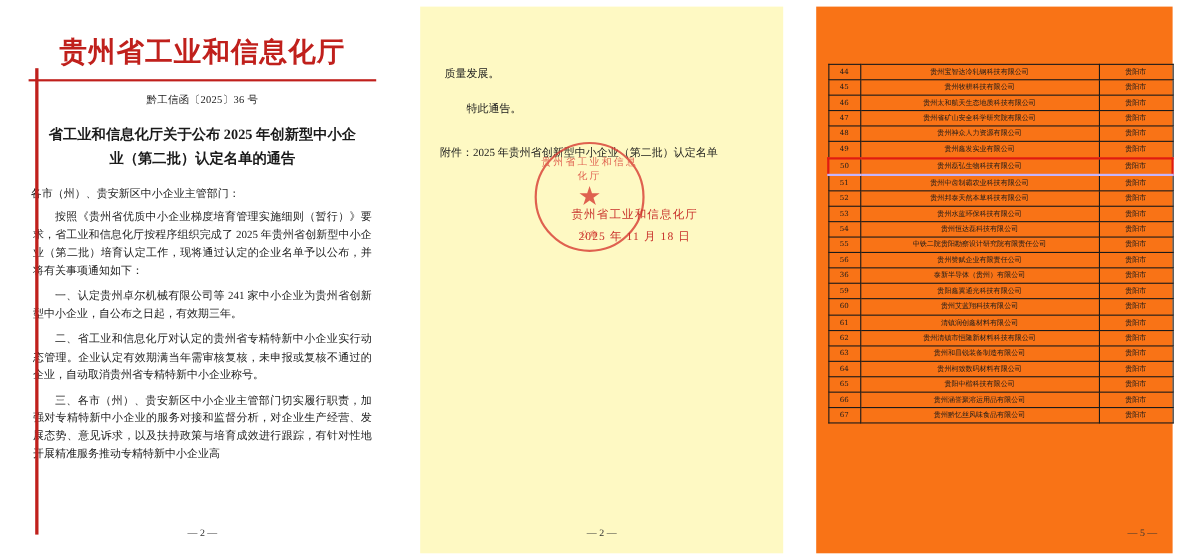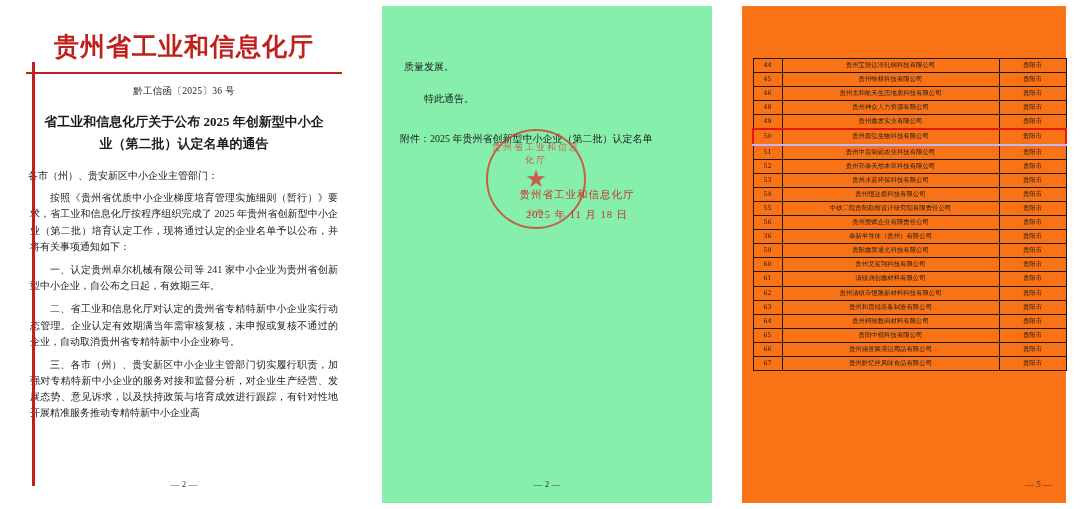--- a/index.html
+++ b/index.html
@@ -44,21 +44,21 @@
   }
   .left-bar{
     position:absolute;left:18px;top:56px;width:3px;height:424px;background:#c0201c;
   }
   .page-num-left{
     position:absolute;left:0;right:0;bottom:14px;text-align:center;font-size:9px;color:#333;
   }
 
   
   .doc-mid{
-    position:absolute;left:382px;top:6px;width:330px;height:497px;background:#86efac;
+    position:absolute;left:382px;top:6px;width:330px;height:497px;background:#fef9c3;
   }
   .mid-line{font-size:10px;margin-left:22px;}
   .mid-line.indent{text-indent:20px;}
   .mid-attach{font-size:10px;margin:26px 0 0 18px;}
   .seal{
     position:absolute;left:104px;top:123px;width:96px;height:96px;
     border:2.3px solid #d7372f;border-radius:50%;
     opacity:.78;
   }
   .seal .star{
@@ -165,20 +165,25 @@
             <td class="c-idx">45</td>
             <td class="c-name">贵州牧耕科技有限公司</td>
             <td class="c-city">贵阳市</td>
           </tr>
         <tr>
             <td class="c-idx">46</td>
             <td class="c-name">贵州太和航天生态地质科技有限公司</td>
             <td class="c-city">贵阳市</td>
           </tr>
         <tr>
+            <td class="c-idx">47</td>
+            <td class="c-name">贵州省矿山安全科学研究院有限公司</td>
+            <td class="c-city">贵阳市</td>
+          </tr>
+        <tr>
             <td class="c-idx">48</td>
             <td class="c-name">贵州神众人力资源有限公司</td>
             <td class="c-city">贵阳市</td>
           </tr>
         <tr>
             <td class="c-idx">49</td>
             <td class="c-name">贵州鑫发实业有限公司</td>
             <td class="c-city">贵阳市</td>
           </tr>
         <tr class="highlight">

